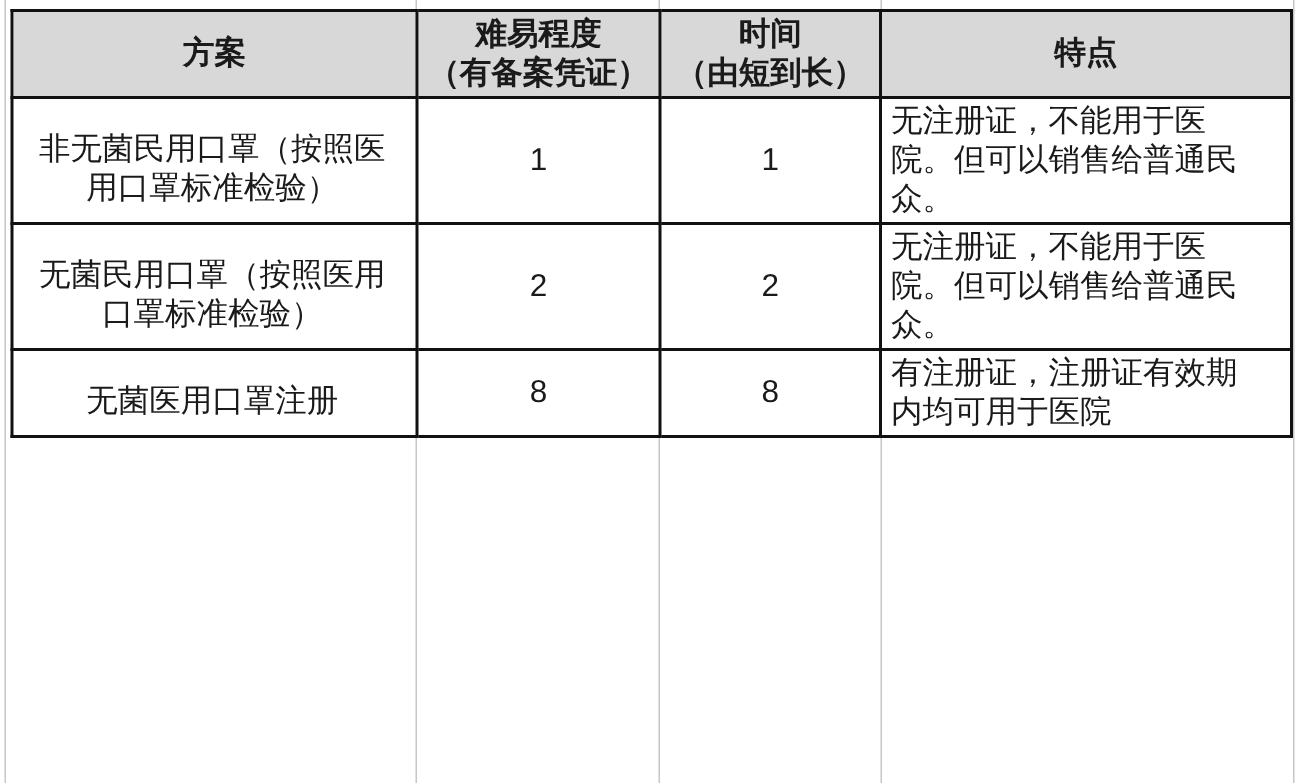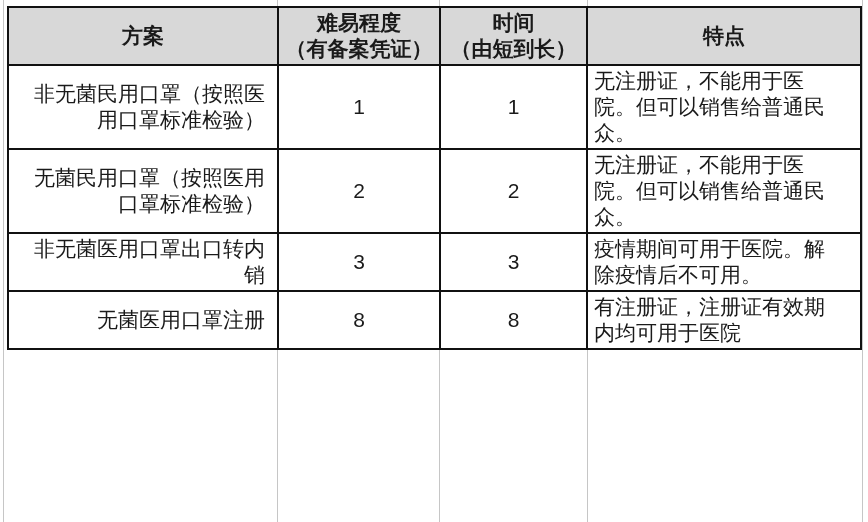--- a/index.html
+++ b/index.html
@@ -53,21 +53,21 @@
   }
   table.main th {
     background: #d8d8d8;
     font-weight: bold;
     text-align: center;
     height: 57px;
     white-space: pre-line;
     padding: 2px 2px;
   }
   table.main td { height: 56px; background: #ffffff; }
-  td.c-scheme   { text-align: right;  padding: 2px 12px 2px 9px; }
+  td.c-scheme   { text-align: center;  padding: 14px 12px 2px 9px; }
   td.c-num      { text-align: center; padding: 2px 2px; font-size: 22px; }
   td.c-features { text-align: left;  padding: 2px 18px 2px 6px; }
   col.w1 { width: 270px; }
   col.w2 { width: 162px; }
   col.w3 { width: 147px; }
   col.w4 { width: 274px; }
 </style>
 </head>
 <body>
 
@@ -103,26 +103,20 @@
         <td class="c-num">1</td>
         <td class="c-features">无注册证，不能用于医院。但可以销售给普通民众。</td>
       </tr>
       <tr>
         <td class="c-scheme">无菌民用口罩（按照医用口罩标准检验）</td>
         <td class="c-num">2</td>
         <td class="c-num">2</td>
         <td class="c-features">无注册证，不能用于医院。但可以销售给普通民众。</td>
       </tr>
       <tr>
-        <td class="c-scheme">非无菌医用口罩出口转内销</td>
-        <td class="c-num">3</td>
-        <td class="c-num">3</td>
-        <td class="c-features">疫情期间可用于医院。解除疫情后不可用。</td>
-      </tr>
-      <tr>
         <td class="c-scheme">无菌医用口罩注册</td>
         <td class="c-num">8</td>
         <td class="c-num">8</td>
         <td class="c-features">有注册证，注册证有效期内均可用于医院</td>
       </tr>
     </tbody>
   </table>
 </div>
 
 </body></html>

